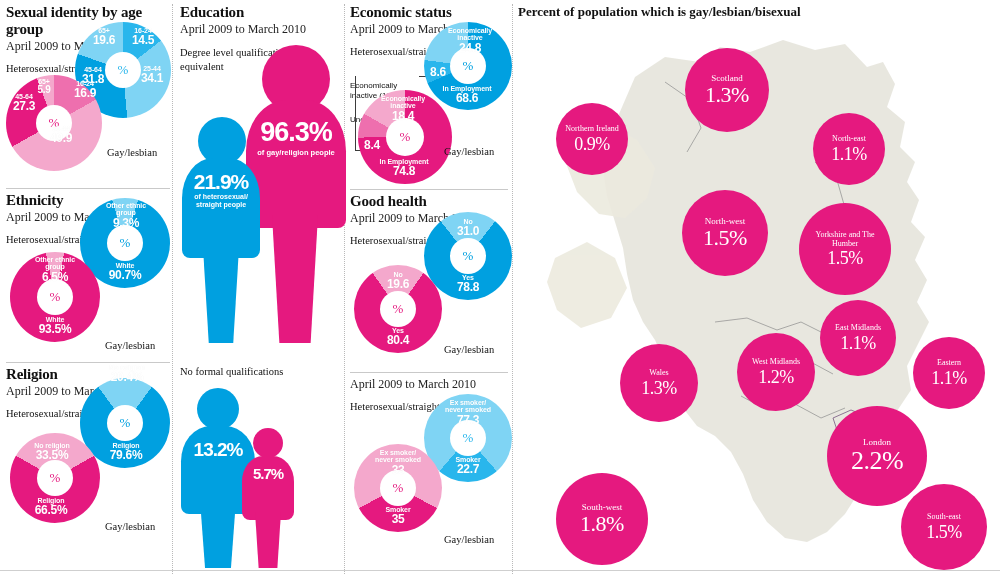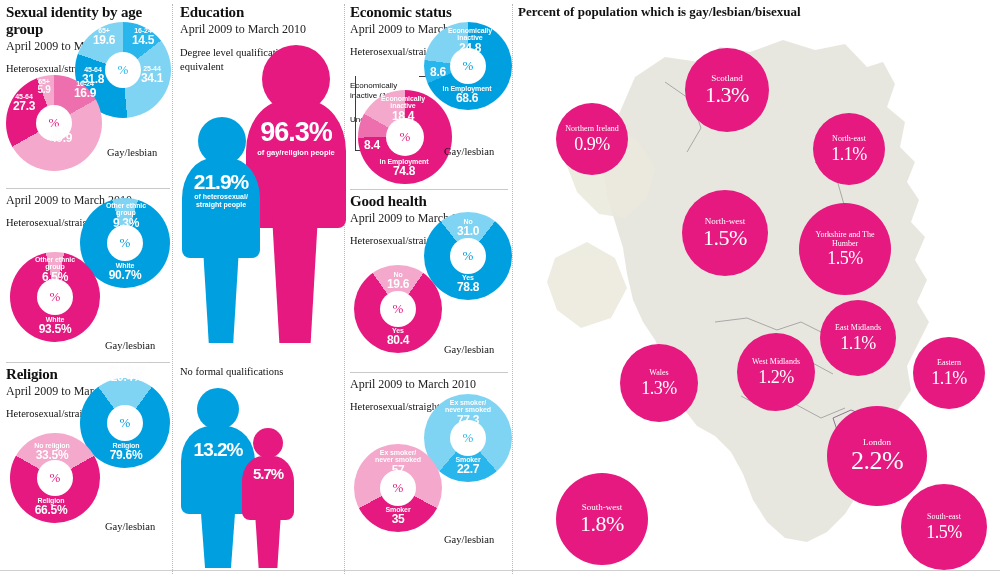--- a/index.html
+++ b/index.html
@@ -113,20 +113,21 @@
   <span class="vl">27.3</span>
 </div>
 <div class="seglab sm" style="left:29px;top:78px;width:30px">
   <span class="nm">65+</span>
   <span class="vl">5.9</span>
 </div>
 <div class="grp-label" style="position:absolute;left:107px;top:147px">Gay/lesbian</div>
 
 <div class="sect-rule" style="left:6px;top:188px;width:164px"></div>
 <div class="panel" style="left:6px;top:192px;width:164px">
+  <h2 class="sect-title">Ethnicity</h2>
   <div class="sect-date">April 2009 to March 2010</div>
   <div class="grp-label" style="margin-top:9px">Heterosexual/straight</div>
 </div>
 <div class="donut" style="left:80px;top:198px;width:90px;height:90px;
  background:conic-gradient(from 343.3deg, #7fd4f4 0deg 33.5deg, #00a0e0 33.5deg 360deg);"></div>
 <div class="hole" style="left:107px;top:225px;width:36px;height:36px">
   <span style="color:#00a0e0">%</span>
 </div>
 <div class="seglab" style="left:101px;top:202px;width:50px">
   <span class="nm">Other ethnic group</span>
@@ -336,21 +337,21 @@
   <span class="nm">Smoker</span>
   <span class="vl">22.7</span>
 </div>
 <div class="donut" style="left:354px;top:444px;width:88px;height:88px;
  background:conic-gradient(from 117deg, #e5197f 0deg 126deg, #f4a8cc 126deg 360deg);"></div>
 <div class="hole" style="left:380px;top:470px;width:36px;height:36px">
   <span style="color:#e5197f">%</span>
 </div>
 <div class="seglab" style="left:370px;top:449px;width:56px">
   <span class="nm">Ex smoker/ never smoked</span>
-  <span class="vl">57</span>
+  <span class="vl">33</span>
 </div>
 <div class="seglab" style="left:376px;top:506px;width:44px">
   <span class="nm">Smoker</span>
   <span class="vl">35</span>
 </div>
 <div class="grp-label" style="position:absolute;left:444px;top:534px">Gay/lesbian</div>
 
 <div class="map-title" style="position:absolute;left:518px;top:4px">Percent of population which is gay/lesbian/bisexual</div>
 
 <div id="mapwrap">

